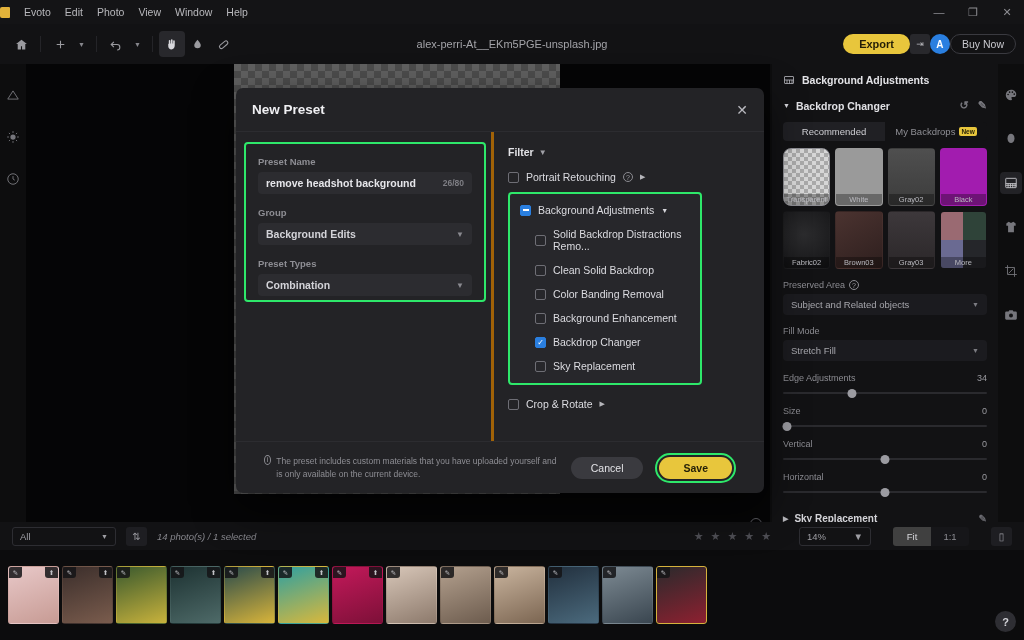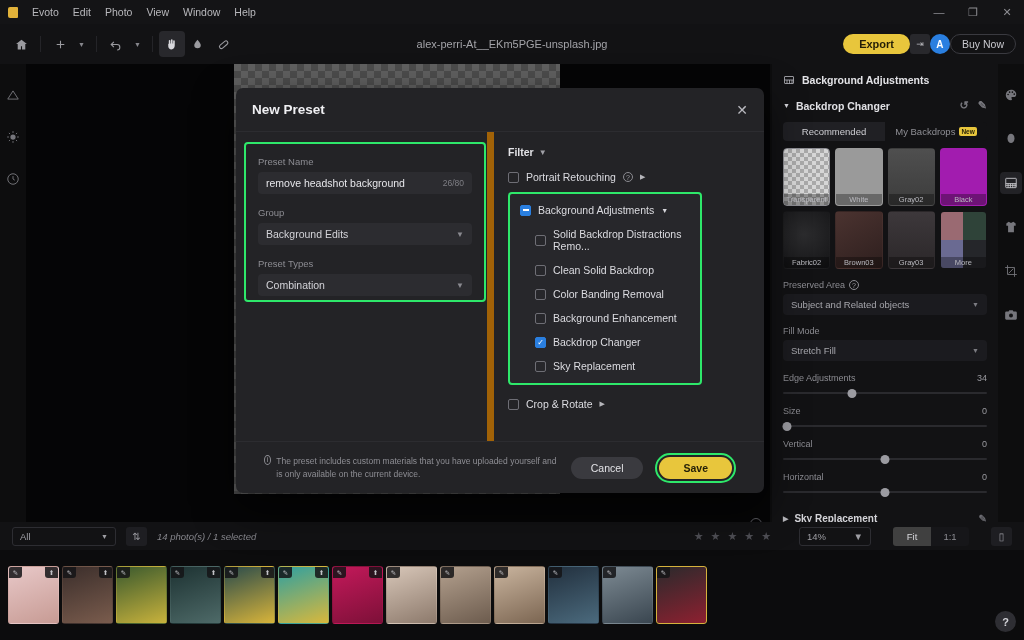--- a/index.html
+++ b/index.html
@@ -9,21 +9,21 @@
     font-family: "Liberation Sans", sans-serif;
     color: #cfcfd2;
     overflow: hidden;
   }
   #app { position: relative; width: 1024px; height: 640px; }
 
   
   .menubar {
     position: absolute; top: 0; left: 0; width: 1024px; height: 24px;
     background: #141416; display: flex; align-items: center; gap: 14px;
-    padding-left: 8px; font-size: 10.5px; color: #b8b8bc;
+    padding-left: 0; font-size: 10.5px; color: #b8b8bc;
   }
   .logo-sq { width: 10px; height: 11px; background: #e2b23a; border-radius: 2px 1px 1px 2px; }
   .menubar .mi { cursor: default; }
   .wincontrols { position: absolute; right: 0; top: 0; height: 24px; display: flex; }
   .wincontrols div {
     width: 34px; height: 24px; display: flex; align-items: center; justify-content: center;
     font-size: 11px; color: #8d8d92;
   }
 
   
@@ -118,21 +118,21 @@
   .bd {
     position: relative; height: 58px; border-radius: 4px; overflow: hidden;
     border: 1px solid transparent;
   }
   .bd.sel { border-color: #8d8d93; }
   .bd .lbl {
     position: absolute; bottom: 0; left: 0; right: 0; text-align: center;
     font-size: 7.5px; color: #b9b9bf; background: rgba(0,0,0,0.32); padding: 1px 0;
     overflow: hidden; white-space: nowrap;
   }
-  .bd-transparent { background: repeating-conic-gradient(#a9a9a9 0% 25%, #d6d6d6 0% 50%) 0 0 / 8px 8px; }
+  .bd-transparent { background: repeating-conic-gradient(#a9a9a9 0% 25%, #d6d6d6 0% 50%) 0 0 / 8px 8px; border-radius: 8px; }
   .bd-quad { display: grid; grid-template-columns: 1fr 1fr; grid-template-rows: 1fr 1fr; width: 100%; height: 100%; }
 
   .fld-label { font-size: 9px; color: #8c8c92; margin-top: 11px; display: flex; align-items: center; gap: 4px; }
   .select-box {
     margin-top: 4px; height: 21px; background: #1b1b1f; border-radius: 4px;
     display: flex; align-items: center; padding: 0 8px; font-size: 9.5px; color: #a6a6ac;
   }
   .select-box .cv { margin-left: auto; font-size: 7px; color: #7c7c82; }
   .slider-row { margin-top: 12px; }
   .slider-head { display: flex; font-size: 9px; color: #8c8c92; }
@@ -604,21 +604,21 @@
     <div class="help-btn">?</div>
   </div>
 
   <div class="modal">
     <div class="modal-head">
       <div class="modal-title">New Preset</div>
       <div class="modal-close">✕</div>
     </div>
 
     <div class="modal-body">
-      <div style="width:258px; border-right:7px solid #a16207;">
+      <div style="width:258px; border-right:3px solid #a16207;font-weight:bold;">
         <div class="mb-left hl">
           <div class="f-label">Preset Name</div>
           <div class="f-input">
             <span>remove headshot background</span>
             <span class="cnt">26/80</span>
           </div>
           <div class="f-label" style="margin-top:13px">Group</div>
           <div class="f-select">
             <span>Background Edits</span>
             <span class="cv">▼</span>

